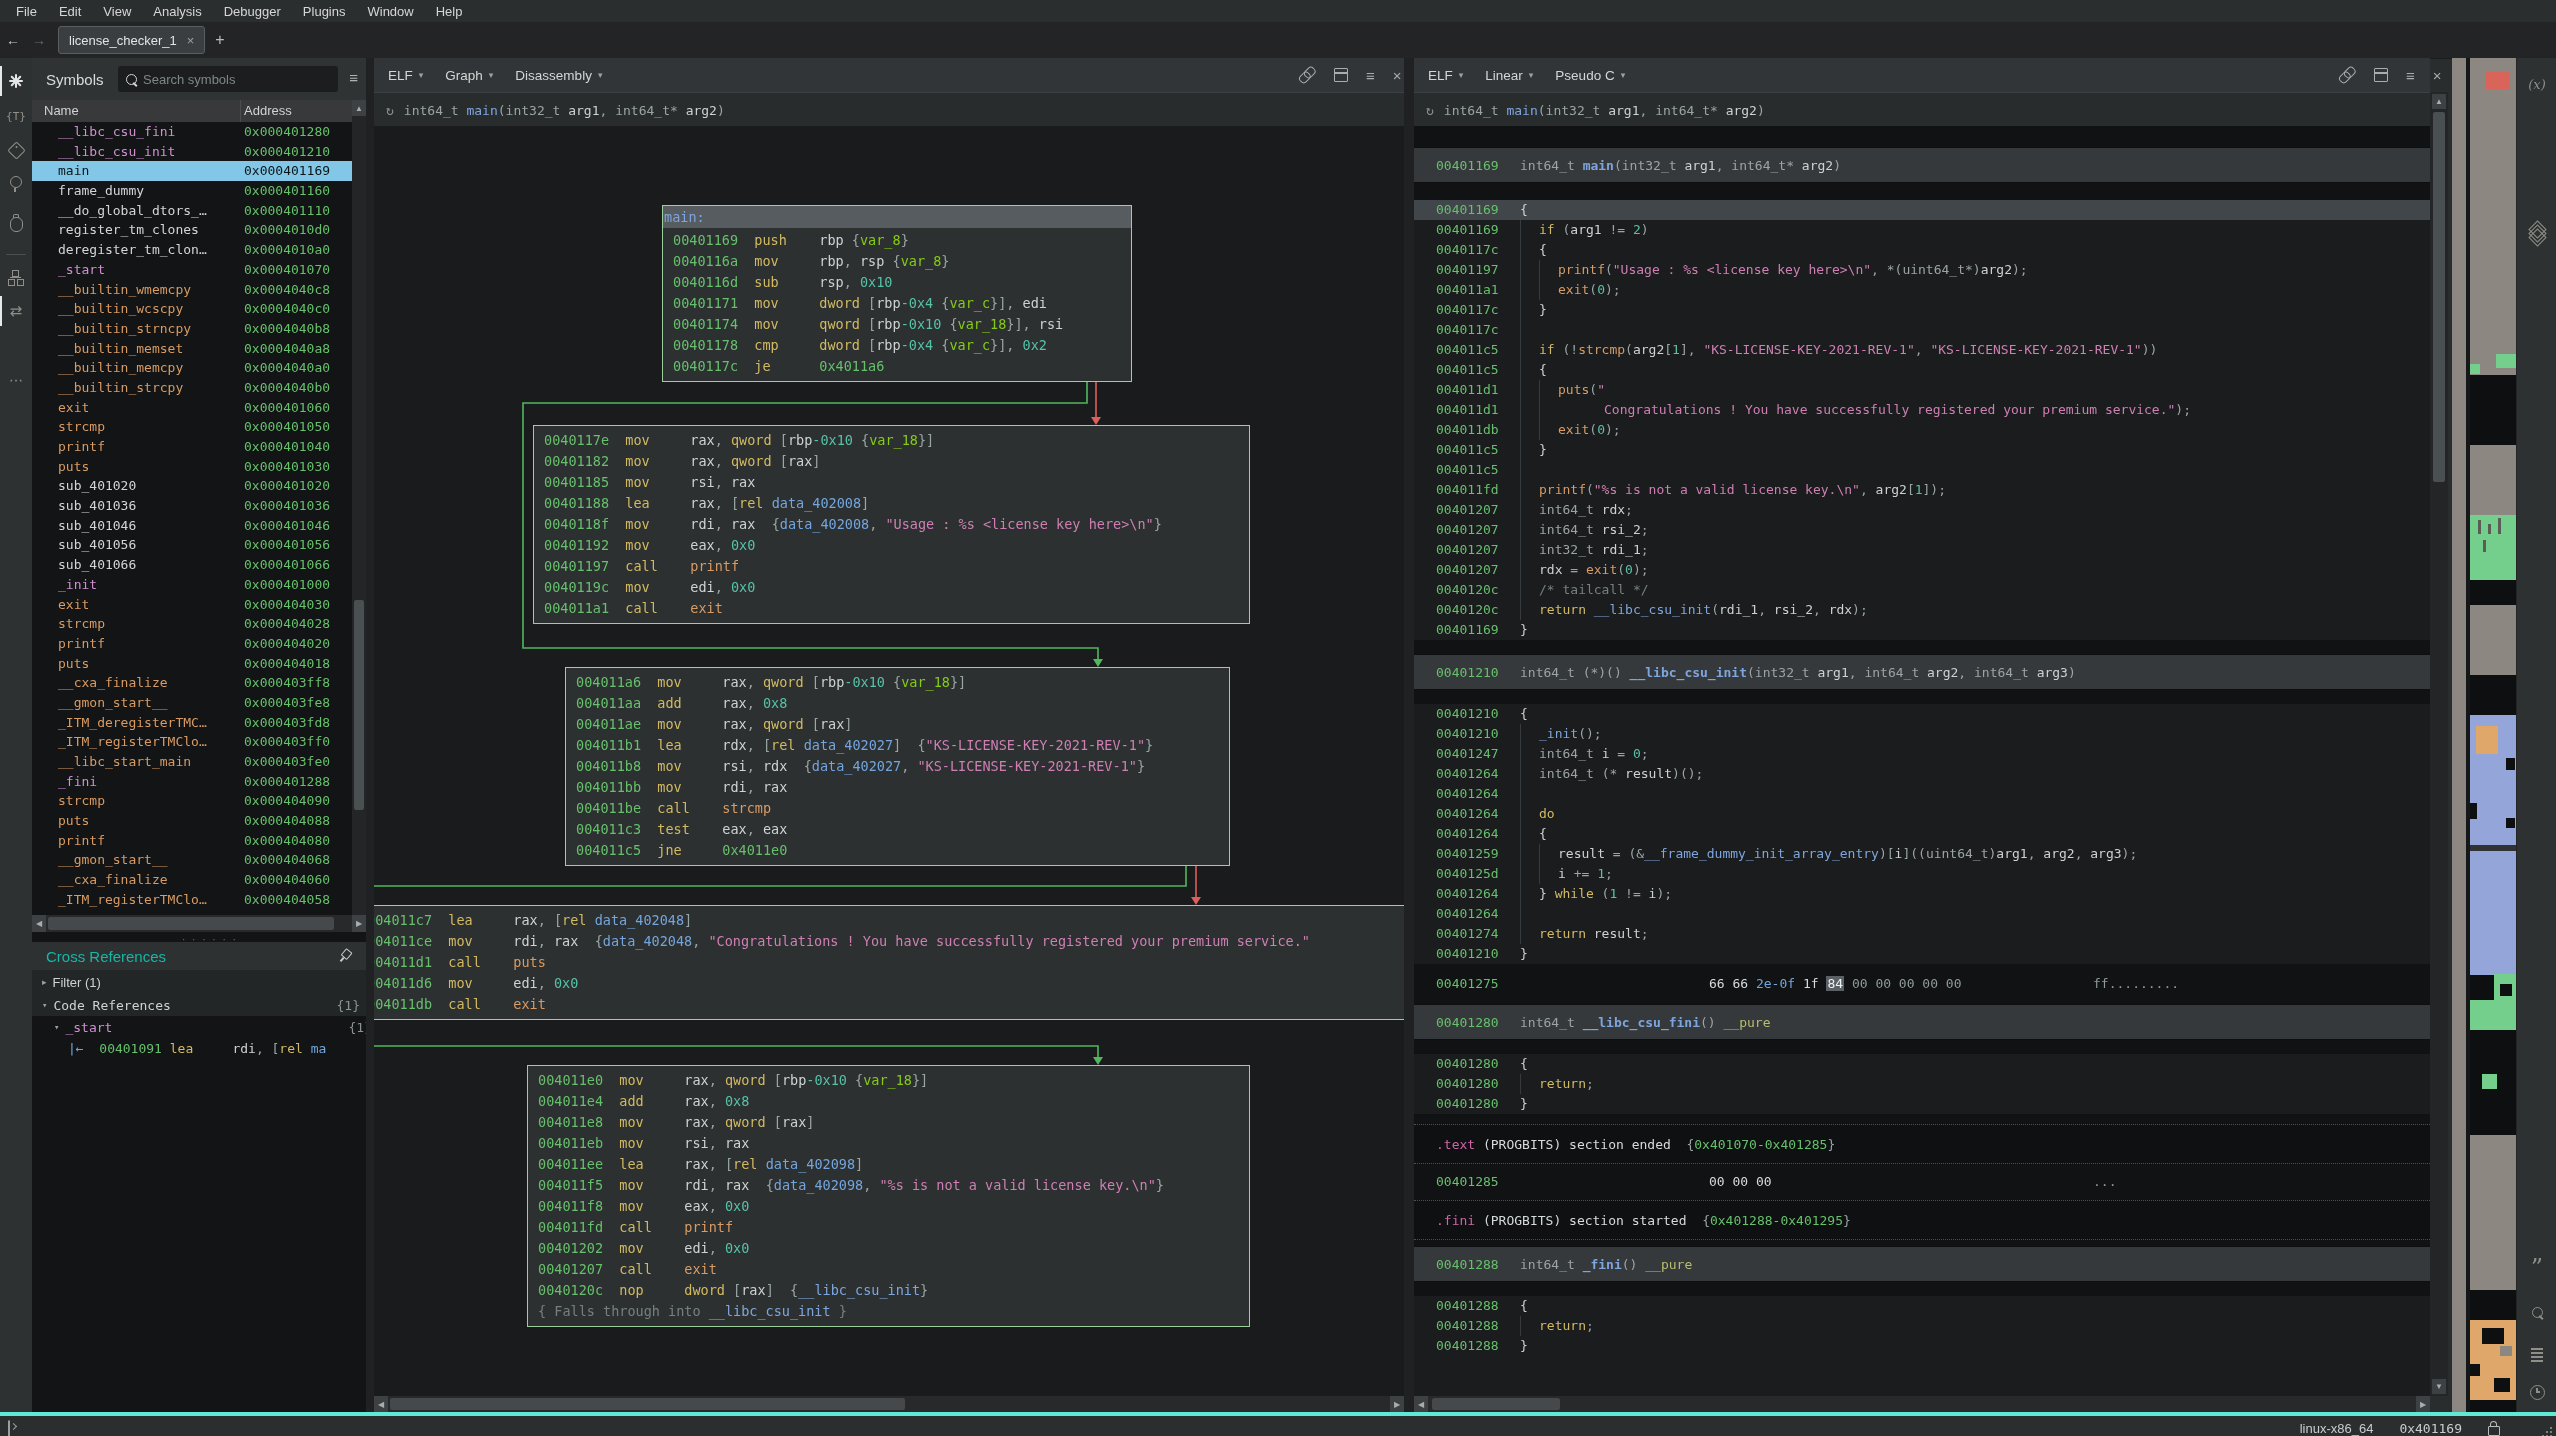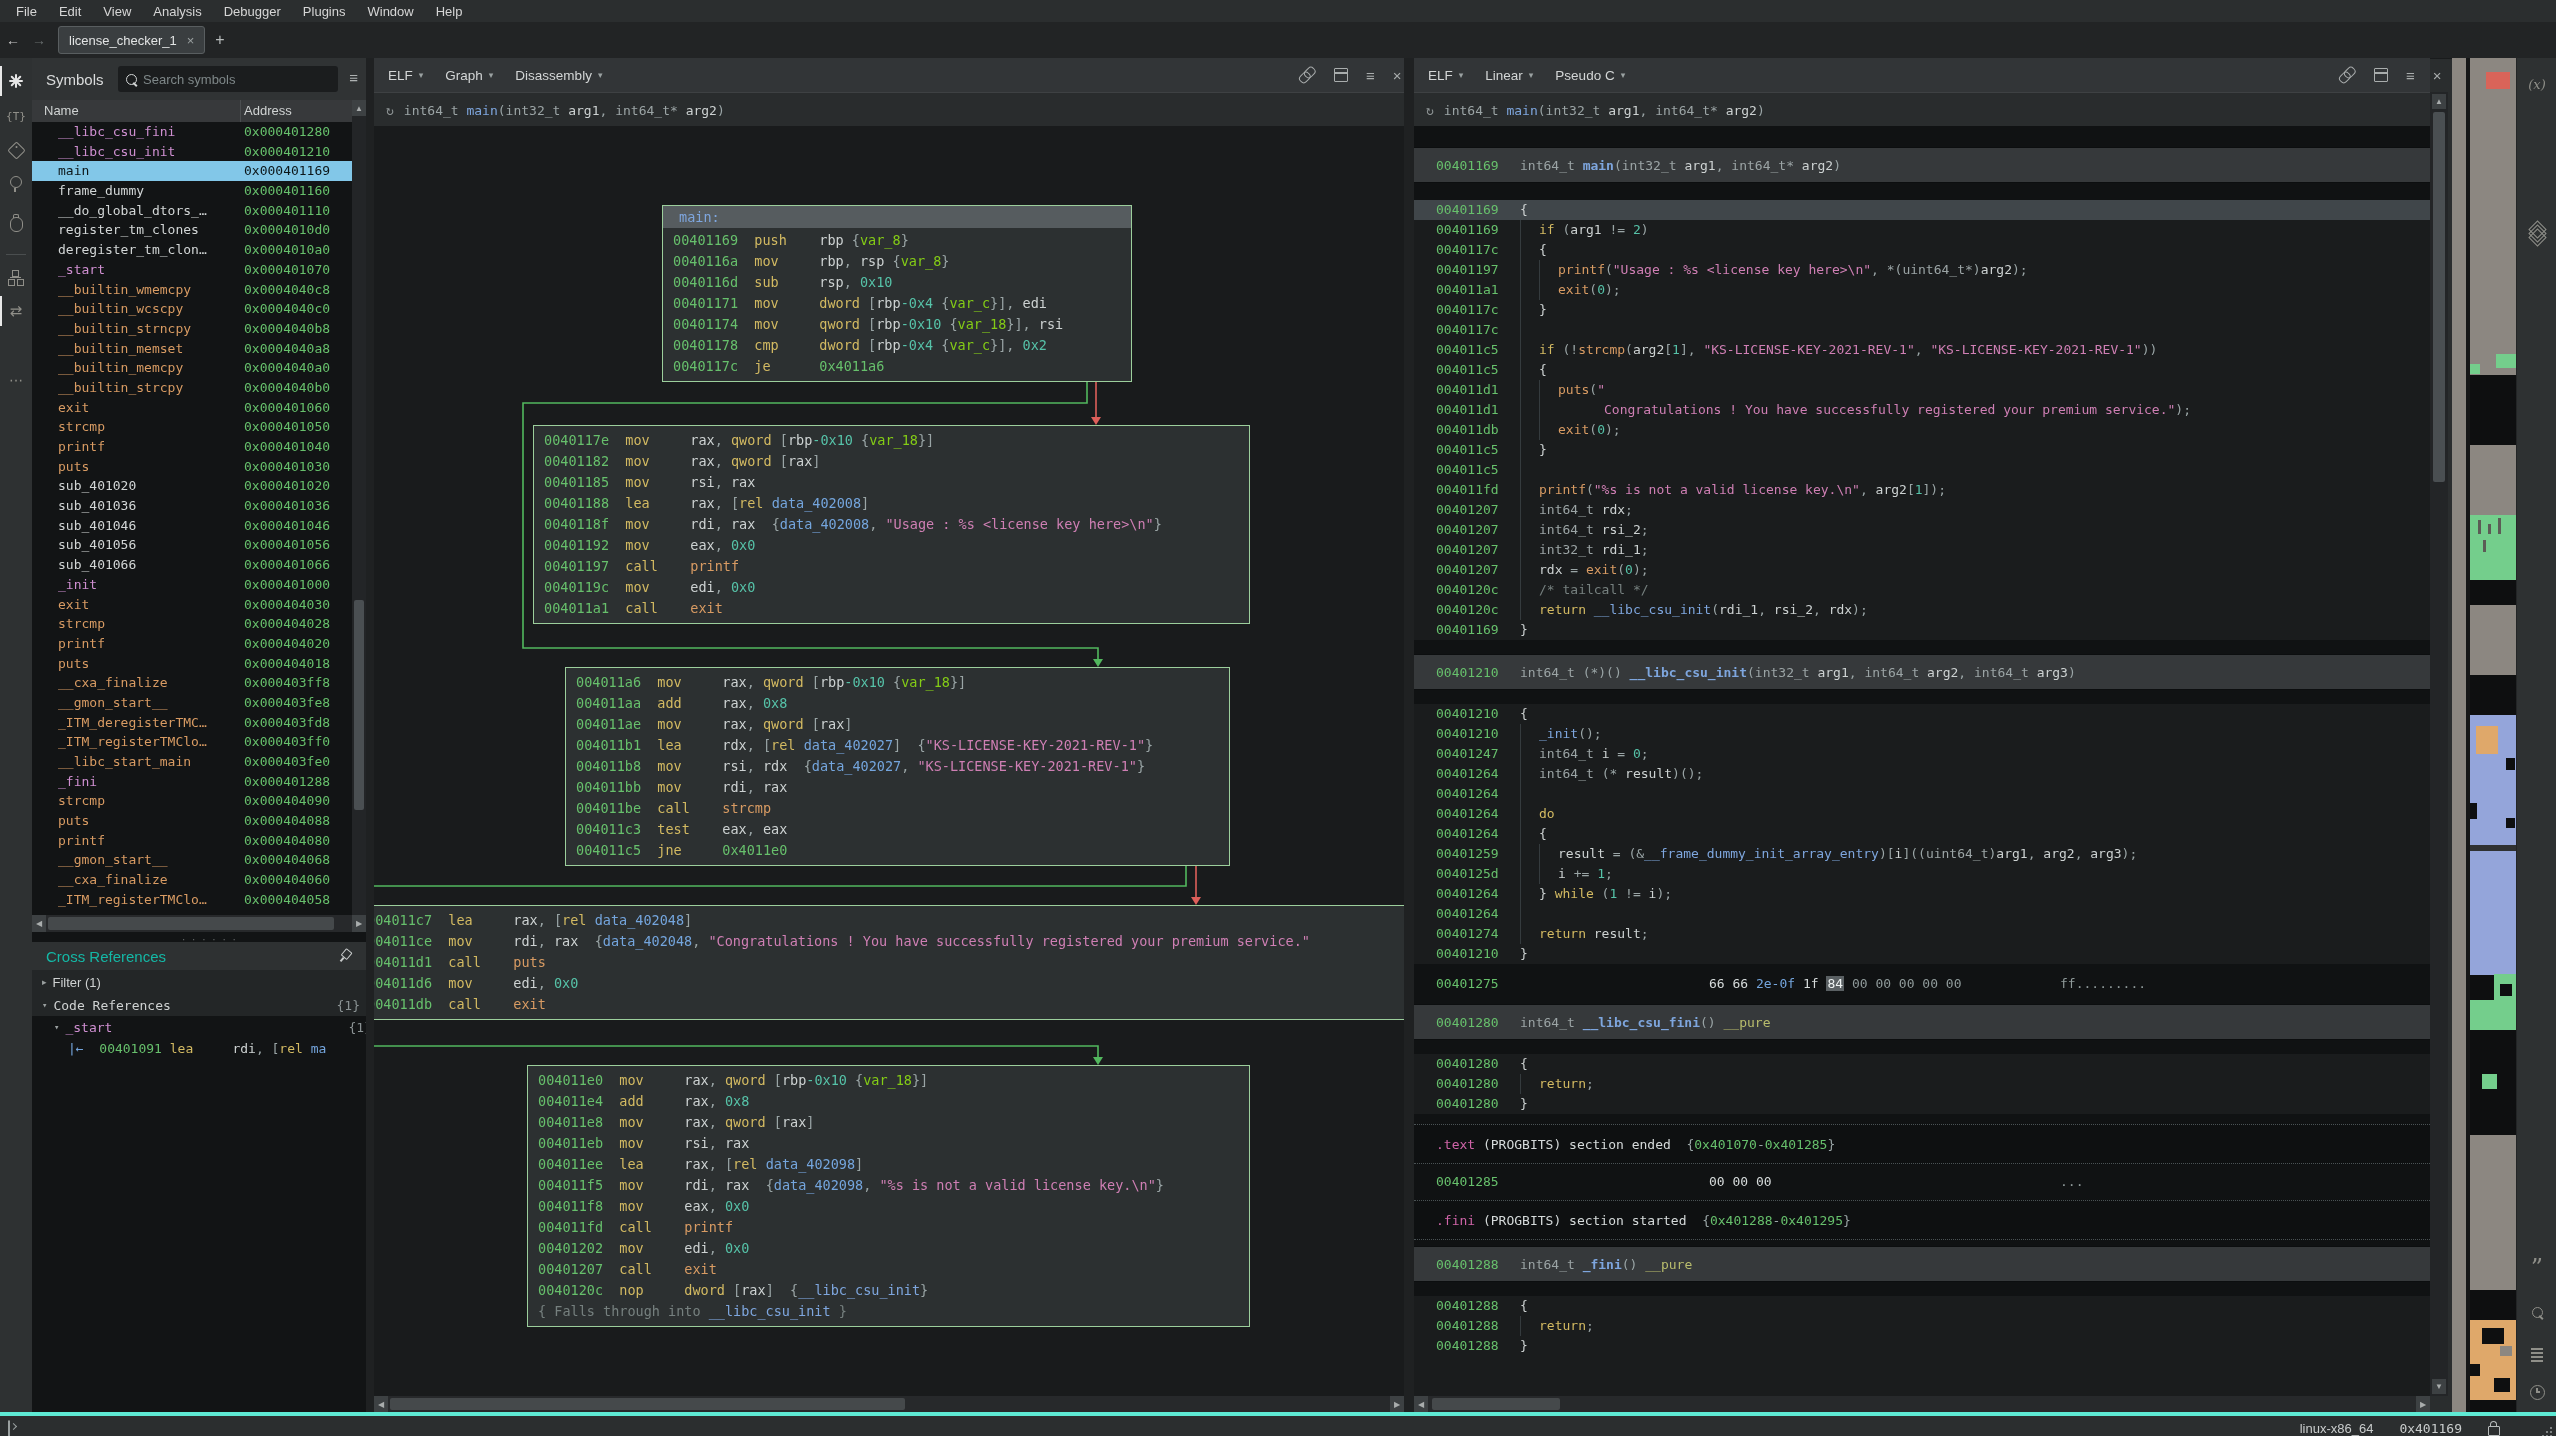--- a/index.html
+++ b/index.html
@@ -69,41 +69,41 @@
   .headicons{position:absolute;top:58px;height:34px;display:flex;align-items:center;gap:18px;color:#a9adad;}
   .crumb{height:34px;background:#292c2d;border-bottom:1px solid #161818;display:flex;align-items:center;gap:10px;padding-left:12px;
          font-family:"DejaVu Sans Mono",monospace;font-size:13px;}
   .sync{color:#8e9495;font-size:13px;}
 
   
   #graphpane{left:374px;top:58px;width:1030px;height:1354px;}
   #gcanvas{position:absolute;left:0;top:68px;width:1030px;height:1270px;background:#191b1c;overflow:hidden;}
   .gblock{position:absolute;background:#2c3031;border:1px solid #9ccf9c;padding:4px 10px;font-family:"DejaVu Sans Mono",monospace;
           font-size:13.5px;line-height:21px;white-space:pre;}
-  .gtitle{margin:-4px -10px 2px -10px;height:22px;line-height:22px;background:#565c5f;padding-left:16px;color:#7ea6de;}
+  .gtitle{margin:-4px -10px 2px -10px;height:22px;line-height:22px;background:#565c5f;padding-left:1px;color:#7ea6de;}
   #ghscroll{position:absolute;left:0;top:1338px;width:1030px;height:16px;background:#27292b;}
   #ghscroll .thumb{position:absolute;left:16px;top:2px;width:515px;height:12px;background:#45494b;border-radius:2px;}
 
   
   #divider1{left:366px;top:58px;width:8px;height:1354px;background:#1f2122;}
   #divider2{left:1404px;top:58px;width:10px;height:1354px;background:#1f2122;}
   #linearpane{left:1414px;top:58px;width:1016px;height:1354px;background:#1a1c1d;}
   #lrows{position:absolute;left:0;top:68px;width:1016px;height:1270px;overflow:hidden;}
   .lgap{background:#101213;}
   .lsig{height:34px;background:#36393b;border-top:1px solid #0c0e0f;border-bottom:1px solid #0c0e0f;
         display:flex;align-items:center;padding-left:22px;font-family:"DejaVu Sans Mono",monospace;font-size:13px;white-space:pre;}
   .lsig .fn{font-weight:bold;}
   .lrow{height:20px;line-height:20px;padding-left:22px;font-family:"DejaVu Sans Mono",monospace;font-size:13px;white-space:pre;}
   .lrow.hl{background:#40464a;}
   .laddr{display:inline-block;width:70px;margin-right:14px;color:#67c06c;}
   .ig{display:inline-block;width:18px;height:20px;vertical-align:top;border-left:1px solid #353b3e;}
   .lhex{height:24px;line-height:24px;background:#101213;position:relative;padding-left:22px;
         font-family:"DejaVu Sans Mono",monospace;font-size:13px;white-space:pre;}
   .lhex .bytes{position:absolute;left:295px;top:0;}
-  .lhex .ascii{position:absolute;left:646px;top:0;color:#8f9a9a;}
+  .lhex .ascii{position:absolute;left:679px;top:0;color:#8f9a9a;}
   .lsect{height:38px;background:#0e1011;border-top:1px dotted #4a5254;border-bottom:1px dotted #4a5254;
          display:flex;align-items:center;padding-left:22px;font-family:"DejaVu Sans Mono",monospace;font-size:13px;white-space:pre;}
   #lhscroll{position:absolute;left:0;top:1338px;width:1016px;height:16px;background:#27292b;}
   #lhscroll .thumb{position:absolute;left:18px;top:2px;width:128px;height:12px;background:#45494b;border-radius:2px;}
 
   
   .tk-a{color:#67c06c}.tk-m{color:#d3ba62}.tk-r{color:#cdd2d2}.tk-p{color:#9aa5a6}
   .tk-n{color:#56c2a8}.tk-v{color:#84cc16}.tk-d{color:#74a5dd}.tk-s{color:#cf7fb4}
   .tk-c{color:#d89b63}.tk-y{color:#7ea6de}.tk-t{color:#9ba4a5}.tk-g{color:#76807f}
   .tk-pu{color:#b9bd6d}.tk-sec{color:#cf64a8}.tk-hb{color:#d5dada}.tk-hz{color:#8f9a9a}

